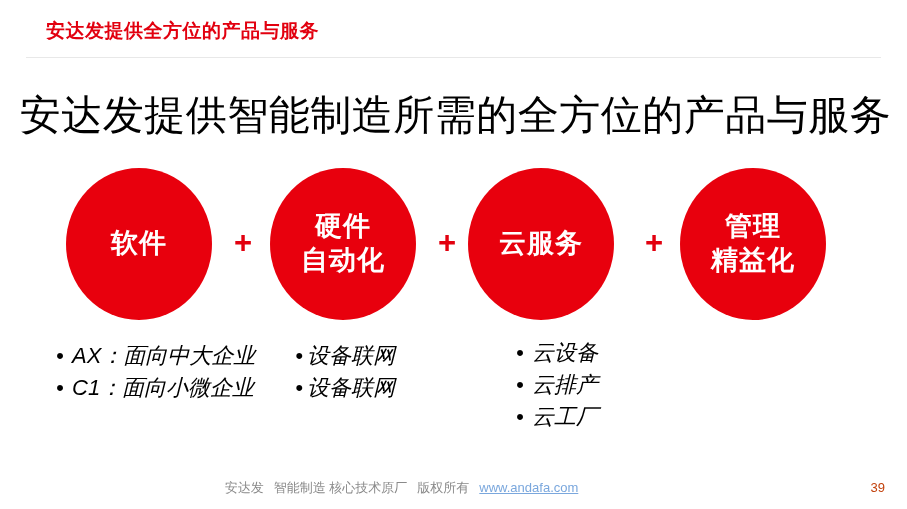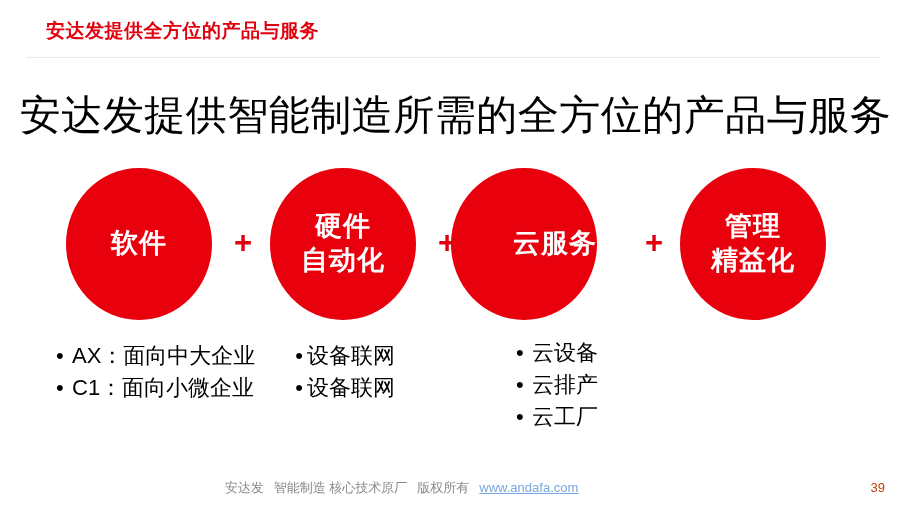--- a/index.html
+++ b/index.html
@@ -78,21 +78,21 @@
     justify-content: center;
     color: #ffffff;
     font-size: 27px;
     font-weight: bold;
     line-height: 1.25;
     letter-spacing: 1px;
   }
   .bubble .ln { display: block; }
   .bubble-1 { left: 66px; }
   .bubble-2 { left: 270px; }
-  .bubble-3 { left: 451px; align-items: flex-end; }
+  .bubble-3 { left: 468px; }
   .bubble-4 { left: 680px; }
 
   .plus {
     position: absolute;
     top: 58px;
     width: 34px;
     height: 34px;
     color: #E2000F;
     font-size: 31px;
     font-weight: bold;
@@ -106,20 +106,21 @@
   
   .bullets {
     position: absolute;
     font-size: 22px;
     color: #000000;
     line-height: 1.45;
     white-space: nowrap;
   }
   .bullets .bullet-line {
     display: block;
+    font-style: italic;
   }
   .bullets .dot {
     display: inline-block;
     width: 16px;
     color: #000000;
   }
   .list-1 { left: 56px; top: 340px; }
   .list-2 { left: 291px; top: 340px; text-align: center; }
   .list-3 { left: 516px; top: 337px; }
 

